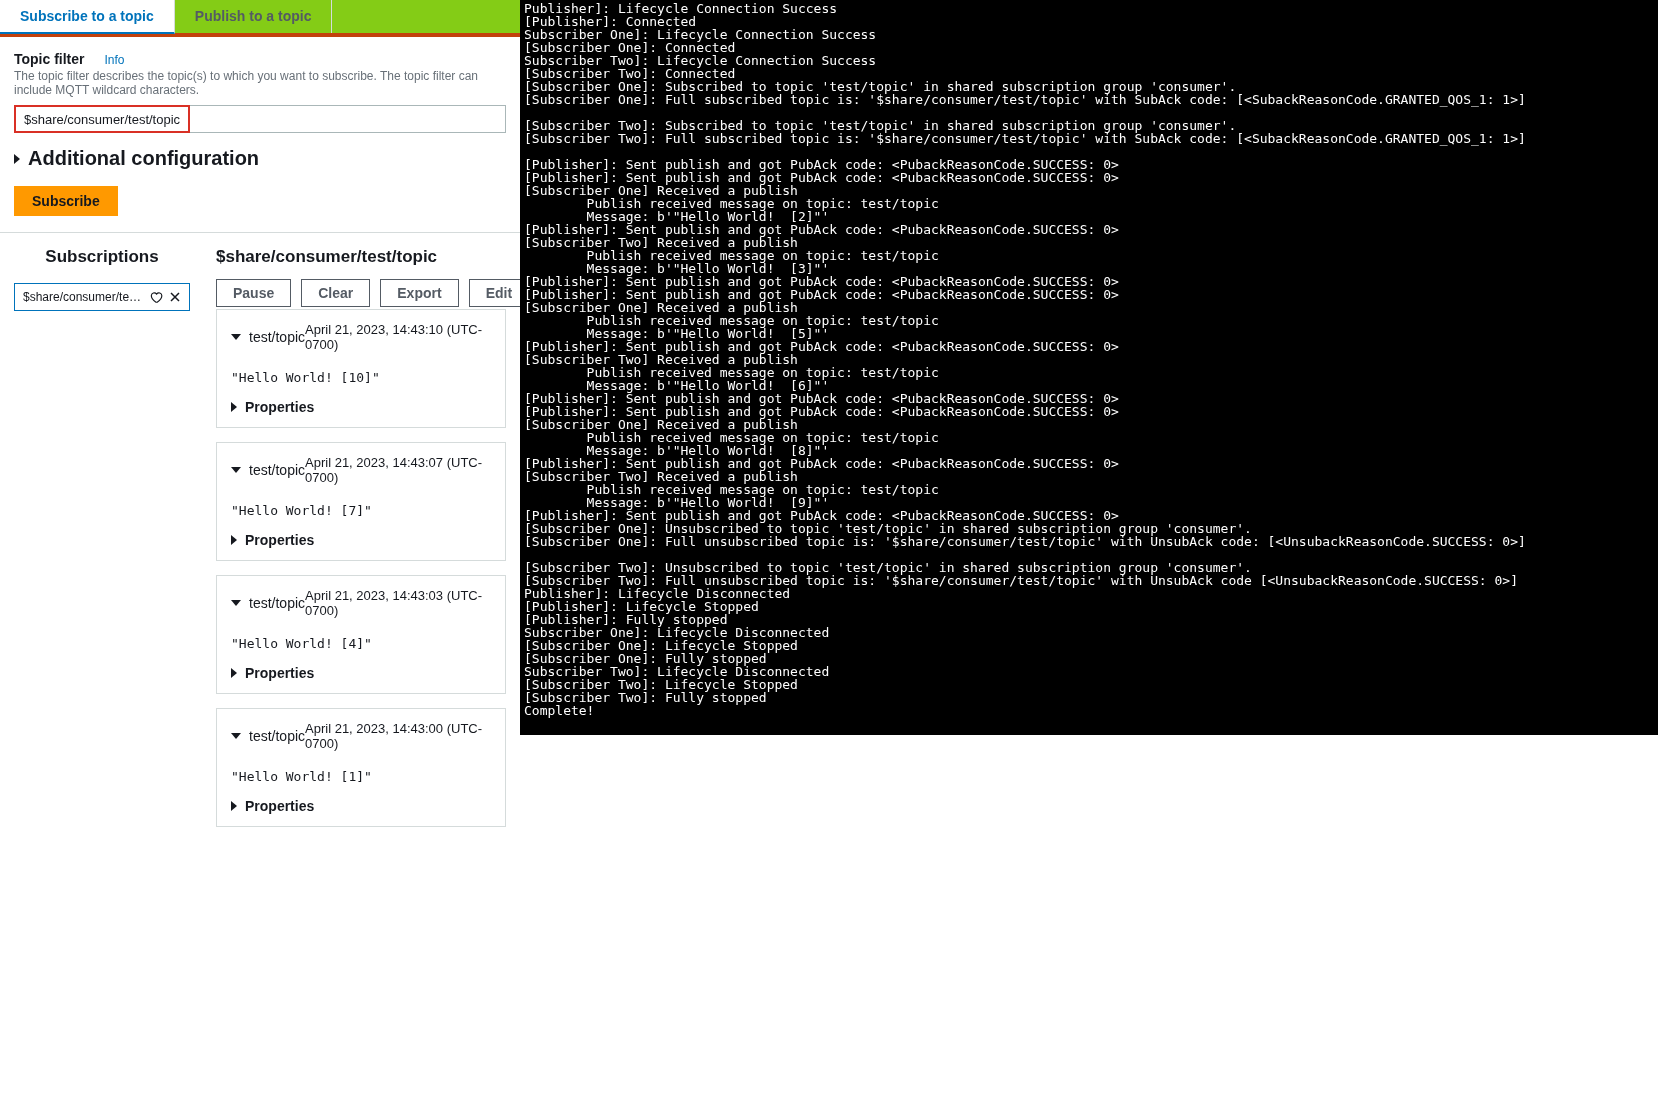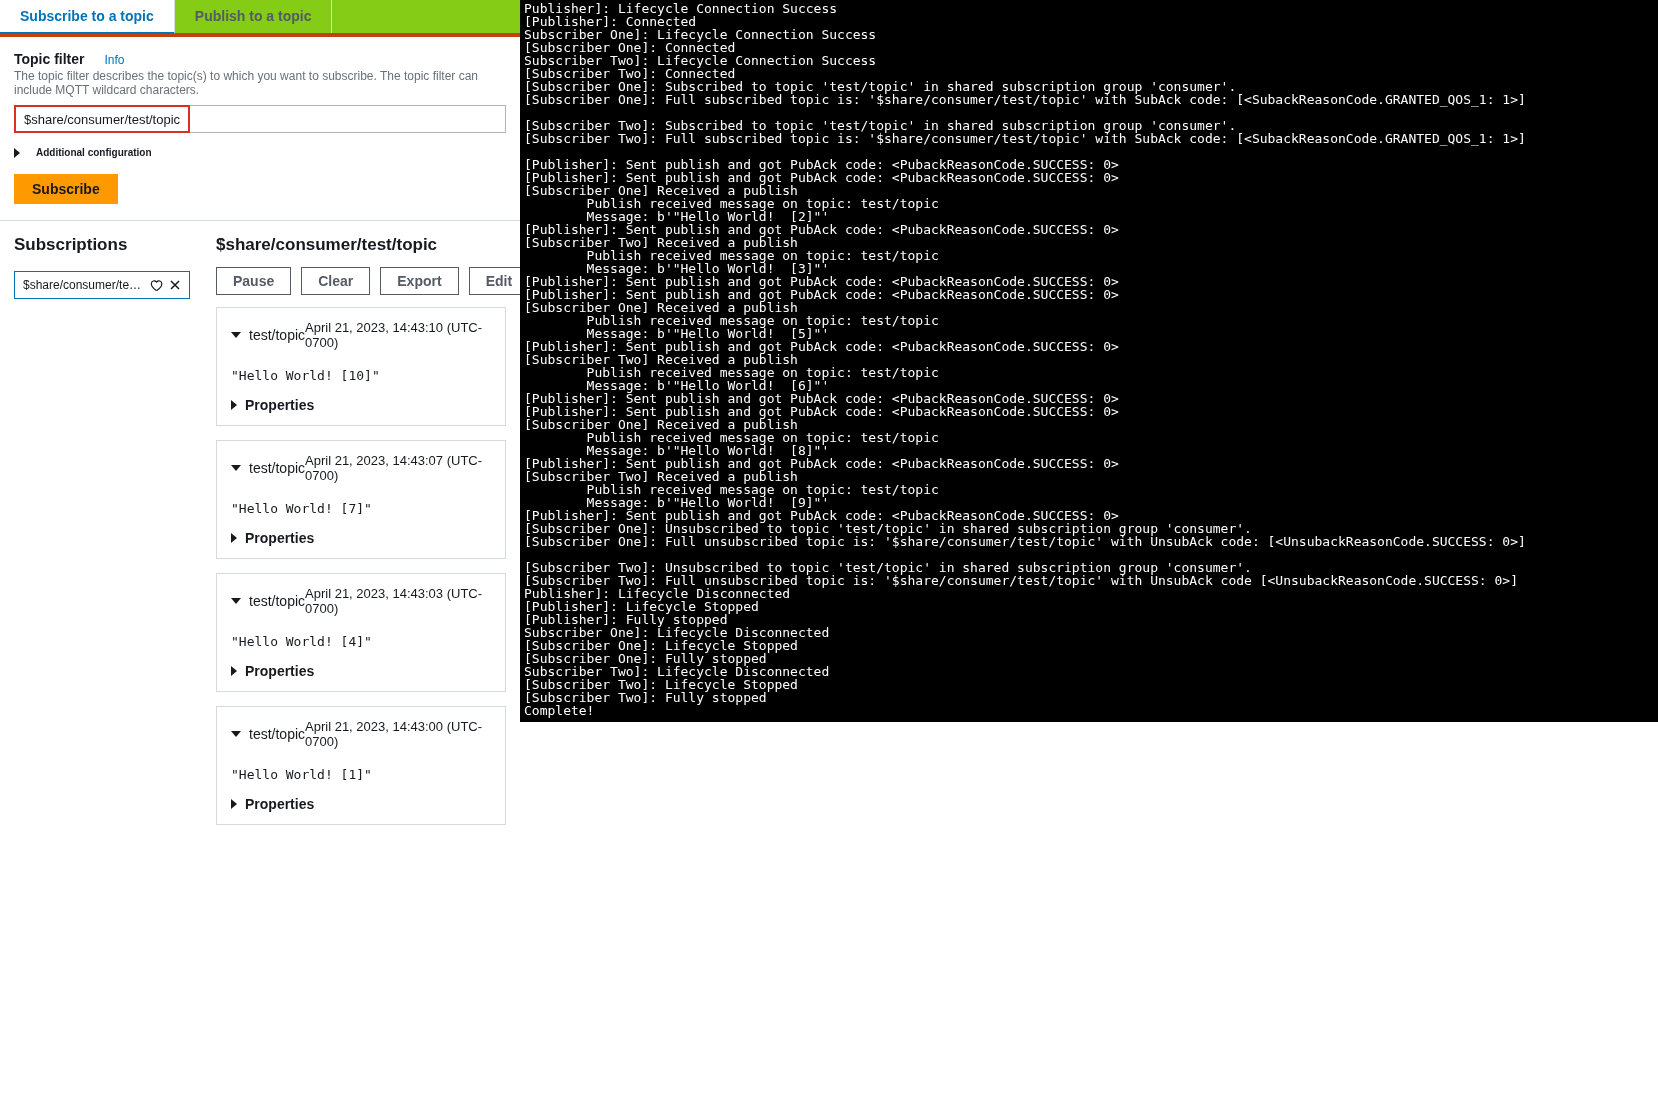--- a/index.html
+++ b/index.html
@@ -23,21 +23,21 @@
     flex: 1;
     display: flex;
     flex-direction: column;
   }
   .terminal {
     background: #000;
     color: #fff;
     font-family: "Consolas", "Menlo", monospace;
     font-size: 13px;
     line-height: 1.0;
-    padding: 2px 2px 5px 4px;
+    padding: 2px 2px 18px 4px;
     white-space: pre;
     flex: 0 0 auto;
   }
   .terminal-below {
     flex: 1;
     background: #fff;
   }
   
   .tabs {
     display: flex;
@@ -90,23 +90,23 @@
     border: 1px solid #aab7b8;
     border-left: none;
     padding: 4px 8px;
     font-size: 13px;
     height: 28px;
   }
   .addl-config {
     margin-top: 14px;
     display: flex;
     align-items: center;
-    gap: 16px;
-    font-weight: 700;
-    font-size: 10px;
+    gap: 8px;
+    font-weight: 700;
+    font-size: 20px;
     cursor: pointer;
   }
   .subscribe-btn {
     margin-top: 16px;
     background: #ff9900;
     border: none;
     padding: 7px 18px;
     font-weight: 700;
     font-size: 14px;
     color: #16191f;
@@ -116,40 +116,40 @@
   .subs-row {
     display: flex;
     flex: 1;
     overflow: hidden;
   }
   .subs-col {
     width: 200px;
     flex: 0 0 200px;
     padding: 14px 10px 10px 14px;
   }
-  .subs-title { font-weight: 700; font-size: 17px; margin-bottom: 16px; }
+  .subs-title { font-weight: 700; font-size: 17px; margin-bottom: 16px; text-align: center; }
   .sub-item {
     border: 1px solid #0073bb;
     padding: 6px 8px;
     font-size: 12px;
     display: flex;
     align-items: center;
     justify-content: space-between;
     gap: 4px;
   }
   .sub-item-text { flex: 1; overflow: hidden; text-overflow: ellipsis; white-space: nowrap; }
   .sub-icons { display: flex; gap: 6px; align-items: center; }
   .heart-icon, .close-icon { cursor: pointer; display: inline-flex; }
   .msgs-col {
     flex: 1;
     padding: 14px 14px 10px 16px;
     overflow-y: auto;
   }
   .msgs-title { font-weight: 700; font-size: 17px; margin-bottom: 12px; }
-  .msg-actions { display: flex; gap: 10px; margin-bottom: 12px; }
+  .msg-actions { display: flex; gap: 10px; margin-bottom: 2px; }
   .btn {
     border: 1px solid #545b64;
     background: #fff;
     padding: 5px 16px;
     font-size: 14px;
     font-weight: 700;
     color: #545b64;
     cursor: pointer;
   }
   .msg-card {

